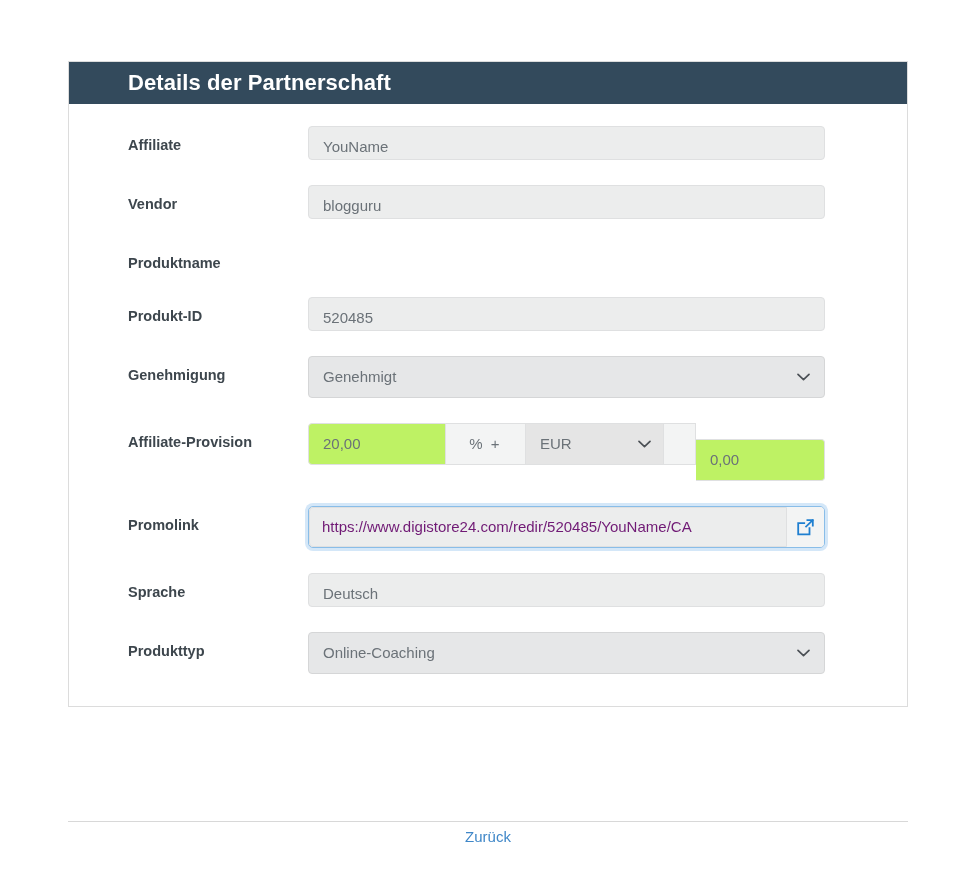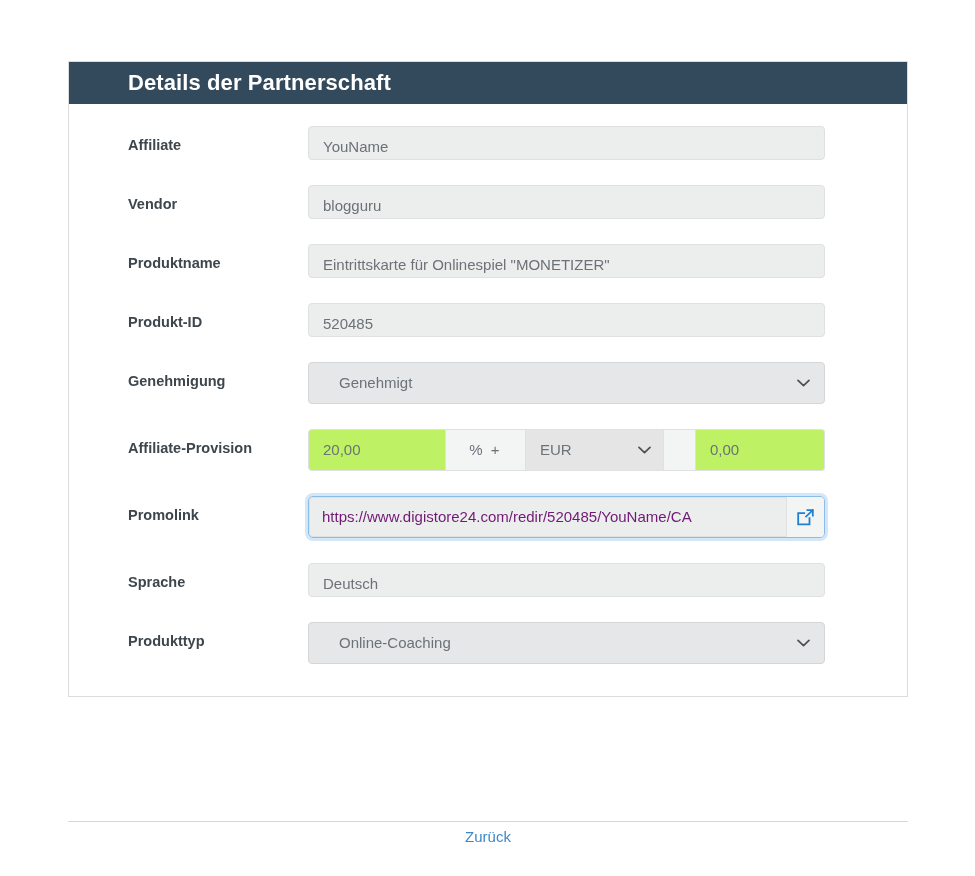--- a/index.html
+++ b/index.html
@@ -98,21 +98,21 @@
   }
 
   .sel {
     display: block;
     width: 100%;
     height: 42px;
     box-sizing: border-box;
     background: #e6e7e8;
     border: 1px solid #d5d6d7;
     border-radius: 4px;
-    padding: 0 30px;
+    padding: 0 14px;
     font-size: 15px;
     color: #6b7278;
     line-height: 40px;
     position: relative;
     white-space: nowrap;
     overflow: hidden;
   }
   .sel .caret {
     position: absolute;
     right: 14px;
@@ -171,21 +171,21 @@
     height: 40px;
     display: flex;
     align-items: center;
     color: #4b5055;
   }
   .ig-gap {
     flex: 0 0 32px;
     background: #f3f4f4;
     padding: 0;
   }
-  .ig-fixed { flex: 1 1 auto; }
+  .ig-fixed { flex: 1 1 auto; margin-top: 16px; }
 
   
   .promo-group {
     display: flex;
     width: 100%;
     align-items: stretch;
     border: 1px solid #89bde8;
     border-radius: 5px;
     box-shadow: 0 0 0 3px rgba(100,170,230,0.28);
     background: #f3f4f4;
@@ -265,23 +265,20 @@
 
       <div class="form-row">
         <div class="form-label">Vendor</div>
         <div class="field-wrap">
           <div class="inp">blogguru</div>
         </div>
       </div>
 
       <div class="form-row">
         <div class="form-label">Produktname</div>
-        <div class="field-wrap">
-          <div class="inp">Eintrittskarte für Onlinespiel "MONETIZER"</div>
-        </div>
       </div>
 
       <div class="form-row">
         <div class="form-label">Produkt-ID</div>
         <div class="field-wrap">
           <div class="inp">520485</div>
         </div>
       </div>
 
       <div class="form-row">

